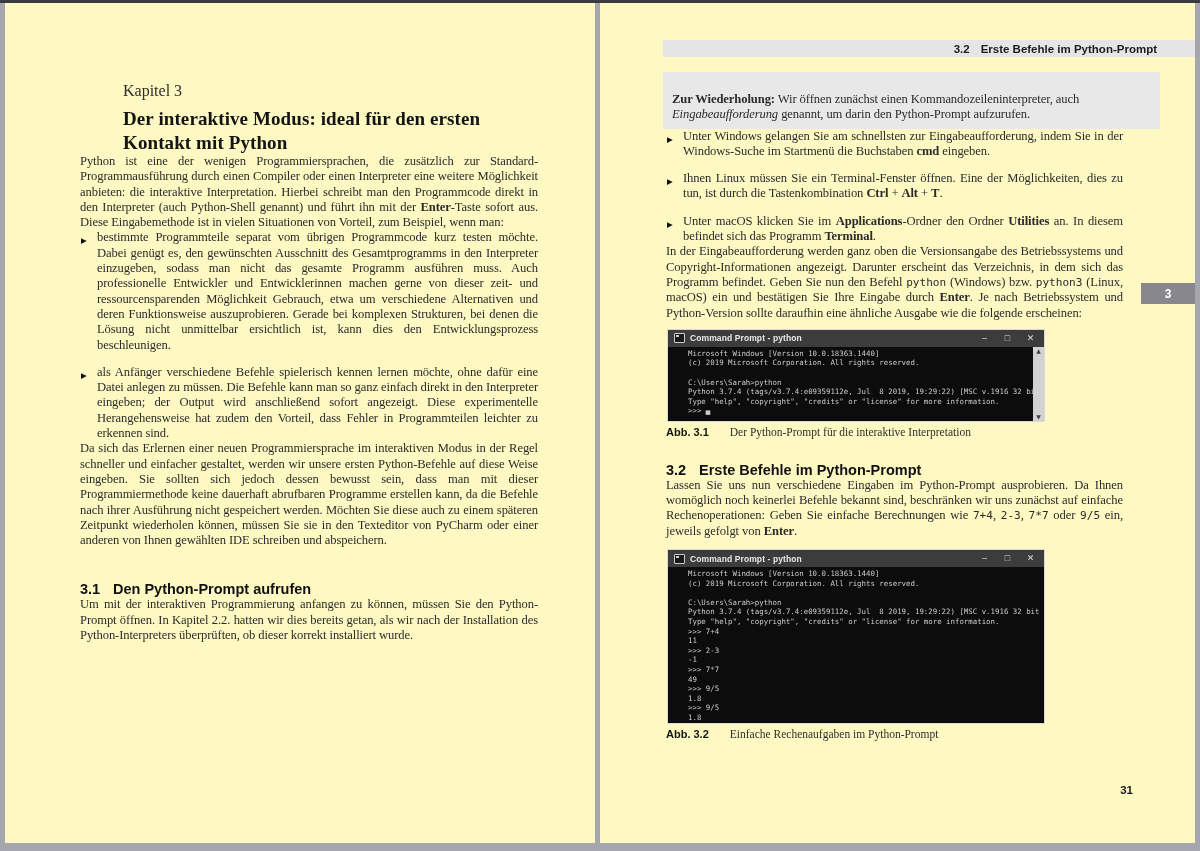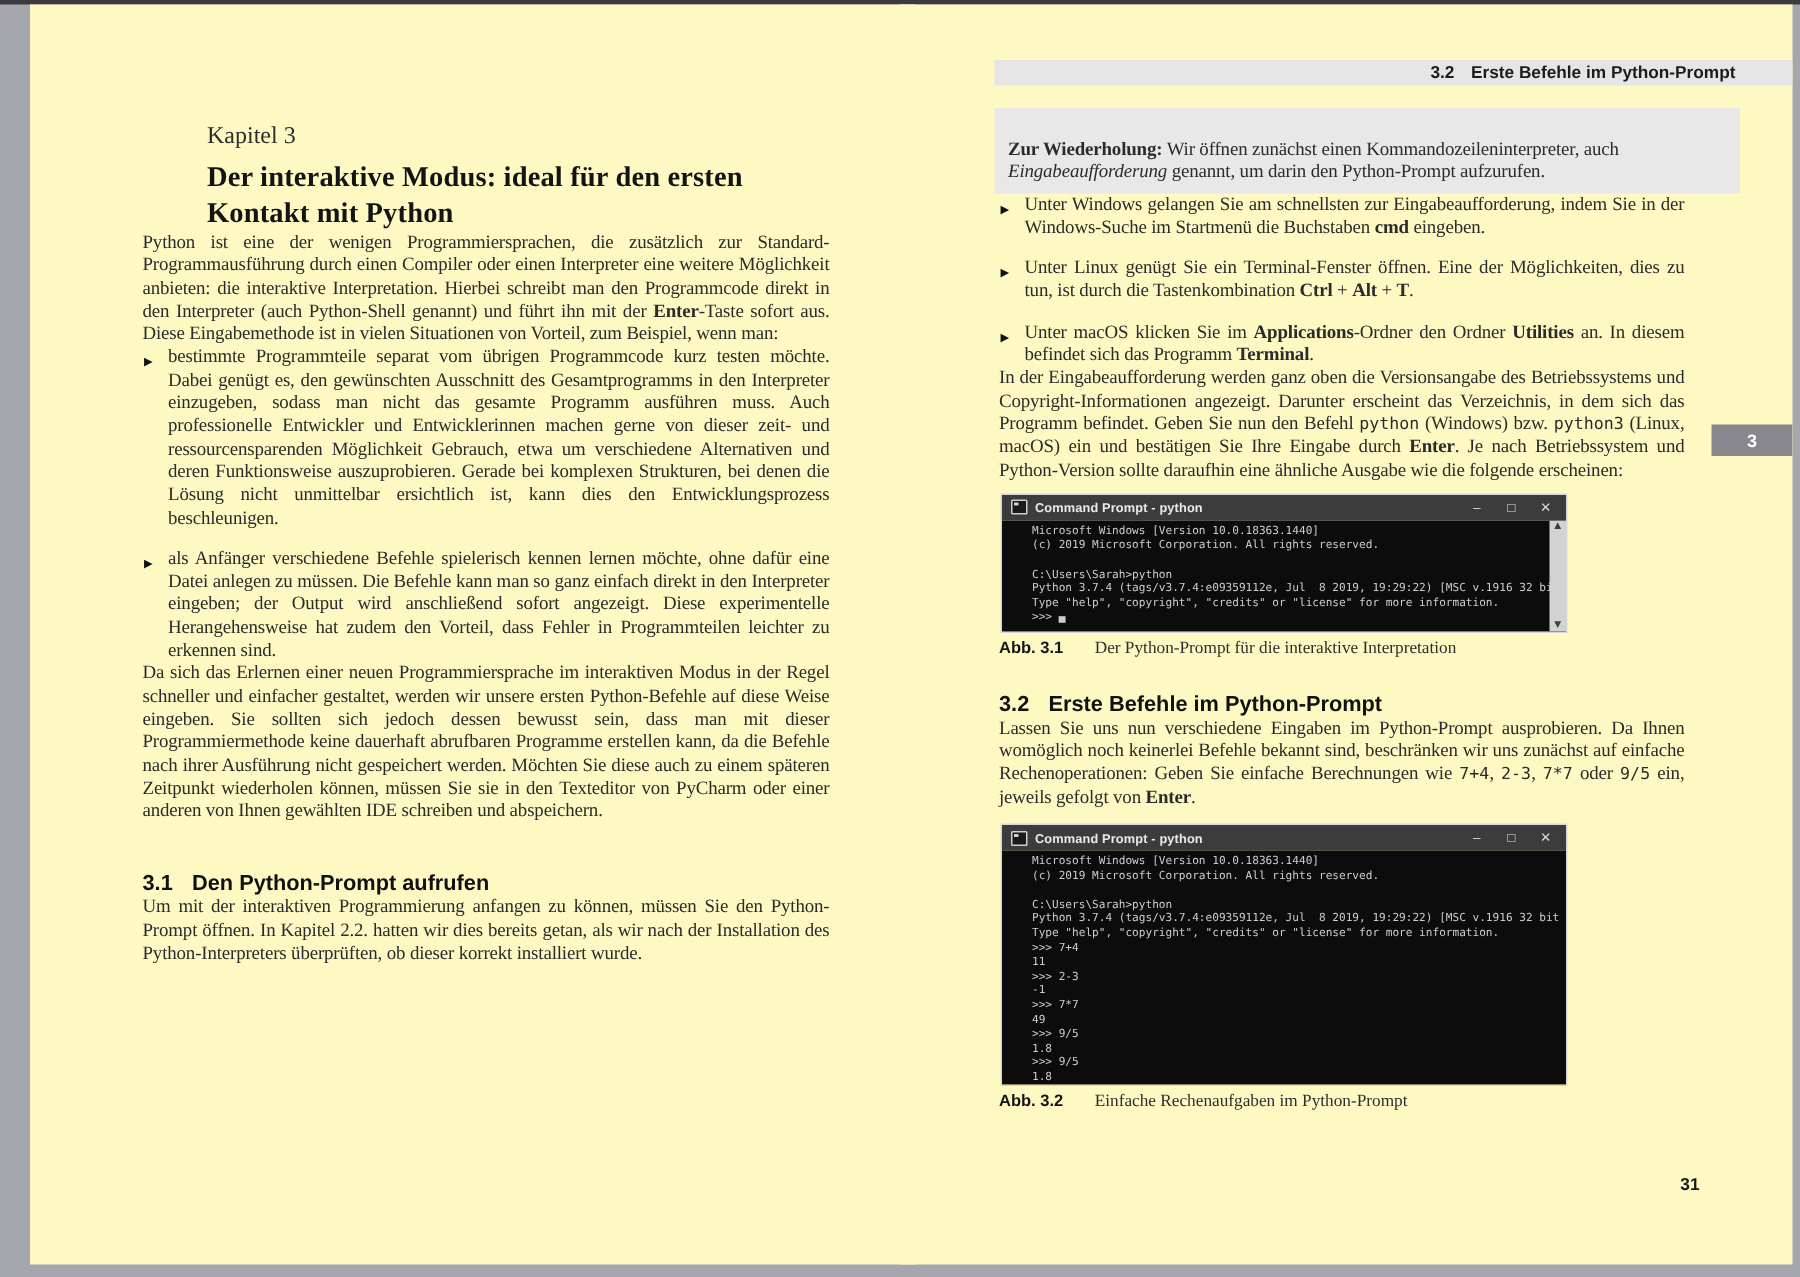--- a/index.html
+++ b/index.html
@@ -4,21 +4,21 @@
 <style>
   html,body{margin:0;padding:0;}
   body{
     width:1200px;height:851px;position:relative;
     background:#a6a6ae;
     font-family:"Liberation Serif", serif;
     -webkit-font-smoothing:antialiased;
   }
   body::before{content:"";position:absolute;left:0;top:0;right:0;height:3px;background:#3a3a40;}
   .page{position:absolute;top:3px;bottom:8px;background:#fef9c3;overflow:hidden;}
-  .page-left{left:20px;width:590px;}
+  .page-left{left:5px;width:590px;}
   .page-right{left:600px;width:595px;}
 
   
   .col-l{position:absolute;left:75px;top:0;width:458px;}
   .chapter-head{margin-left:43px;}
   .kicker{margin-top:79px;font-size:16px;color:#2e2e2e;}
   .chapter-title{
     margin-top:7px;font-size:19px;line-height:23.5px;font-weight:bold;color:#141414;
     white-space:pre-line;letter-spacing:.1px;
   }
@@ -154,21 +154,21 @@
       <p class="body"><span class="run-b">Zur Wiederholung:</span><span> Wir öffnen zunächst einen Kommandozeileninterpreter, auch </span><span class="run-i">Eingabeaufforderung</span><span> genannt, um darin den Python-Prompt aufzurufen.</span></p>
     </div>
 
     <ul class="bullets bullets-r">
       <li class="b-item">
         <span class="b-marker">▶</span>
         <span><span>Unter Windows gelangen Sie am schnellsten zur Eingabeaufforderung, indem Sie in der Windows-Suche im Startmenü die Buchstaben </span><span class="run-b">cmd</span><span> eingeben.</span></span>
       </li>
       <li class="b-item">
         <span class="b-marker">▶</span>
-        <span><span>Unter Linux genügt Sie ein Terminal-Fenster öffnen. Eine der Möglichkeiten, dies zu tun, ist durch die Tastenkombination </span><span class="run-b">Ctrl</span><span> + </span><span class="run-b">Alt</span><span> + </span><span class="run-b">T</span><span>.</span></span>
+        <span><span>Ihnen Linux müssen Sie ein Terminal-Fenster öffnen. Eine der Möglichkeiten, dies zu tun, ist durch die Tastenkombination </span><span class="run-b">Ctrl</span><span> + </span><span class="run-b">Alt</span><span> + </span><span class="run-b">T</span><span>.</span></span>
       </li>
       <li class="b-item">
         <span class="b-marker">▶</span>
         <span><span>Unter macOS klicken Sie im </span><span class="run-b">Applications</span><span>-Ordner den Ordner </span><span class="run-b">Utilities</span><span> an. In diesem befindet sich das Programm </span><span class="run-b">Terminal</span><span>.</span></span>
       </li>
     </ul>
 
     <p class="body para-r1"><span>In der Eingabeaufforderung werden ganz oben die Versionsangabe des Betriebssystems und Copyright-Informationen angezeigt. Darunter erscheint das Verzeichnis, in dem sich das Programm befindet. Geben Sie nun den Befehl </span><span class="run-m">python</span><span> (Windows) bzw. </span><span class="run-m">python3</span><span> (Linux, macOS) ein und bestätigen Sie Ihre Eingabe durch </span><span class="run-b">Enter</span><span>. Je nach Betriebssystem und Python-Version sollte daraufhin eine ähnliche Ausgabe wie die folgende erscheinen:</span></p>
 
     <div class="terminal t1">

